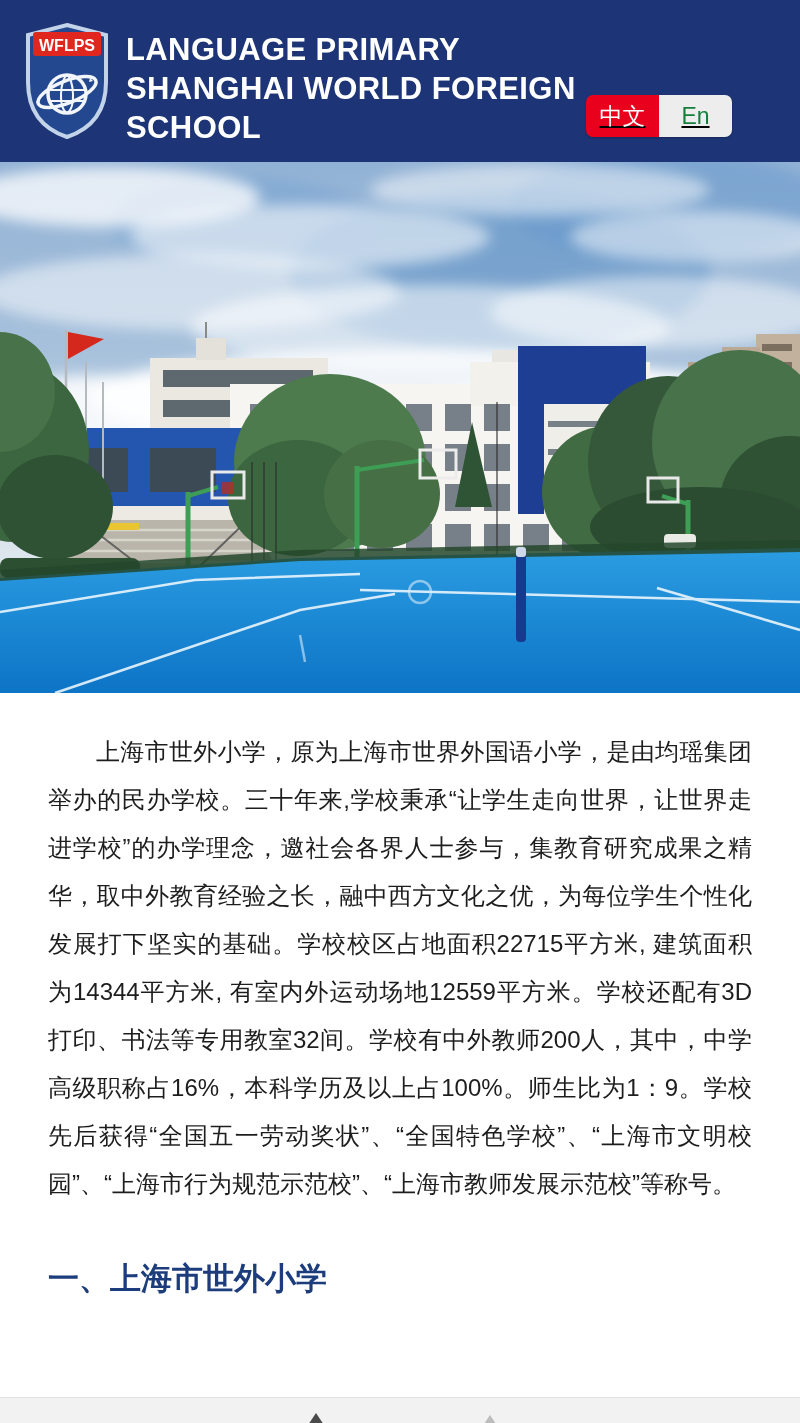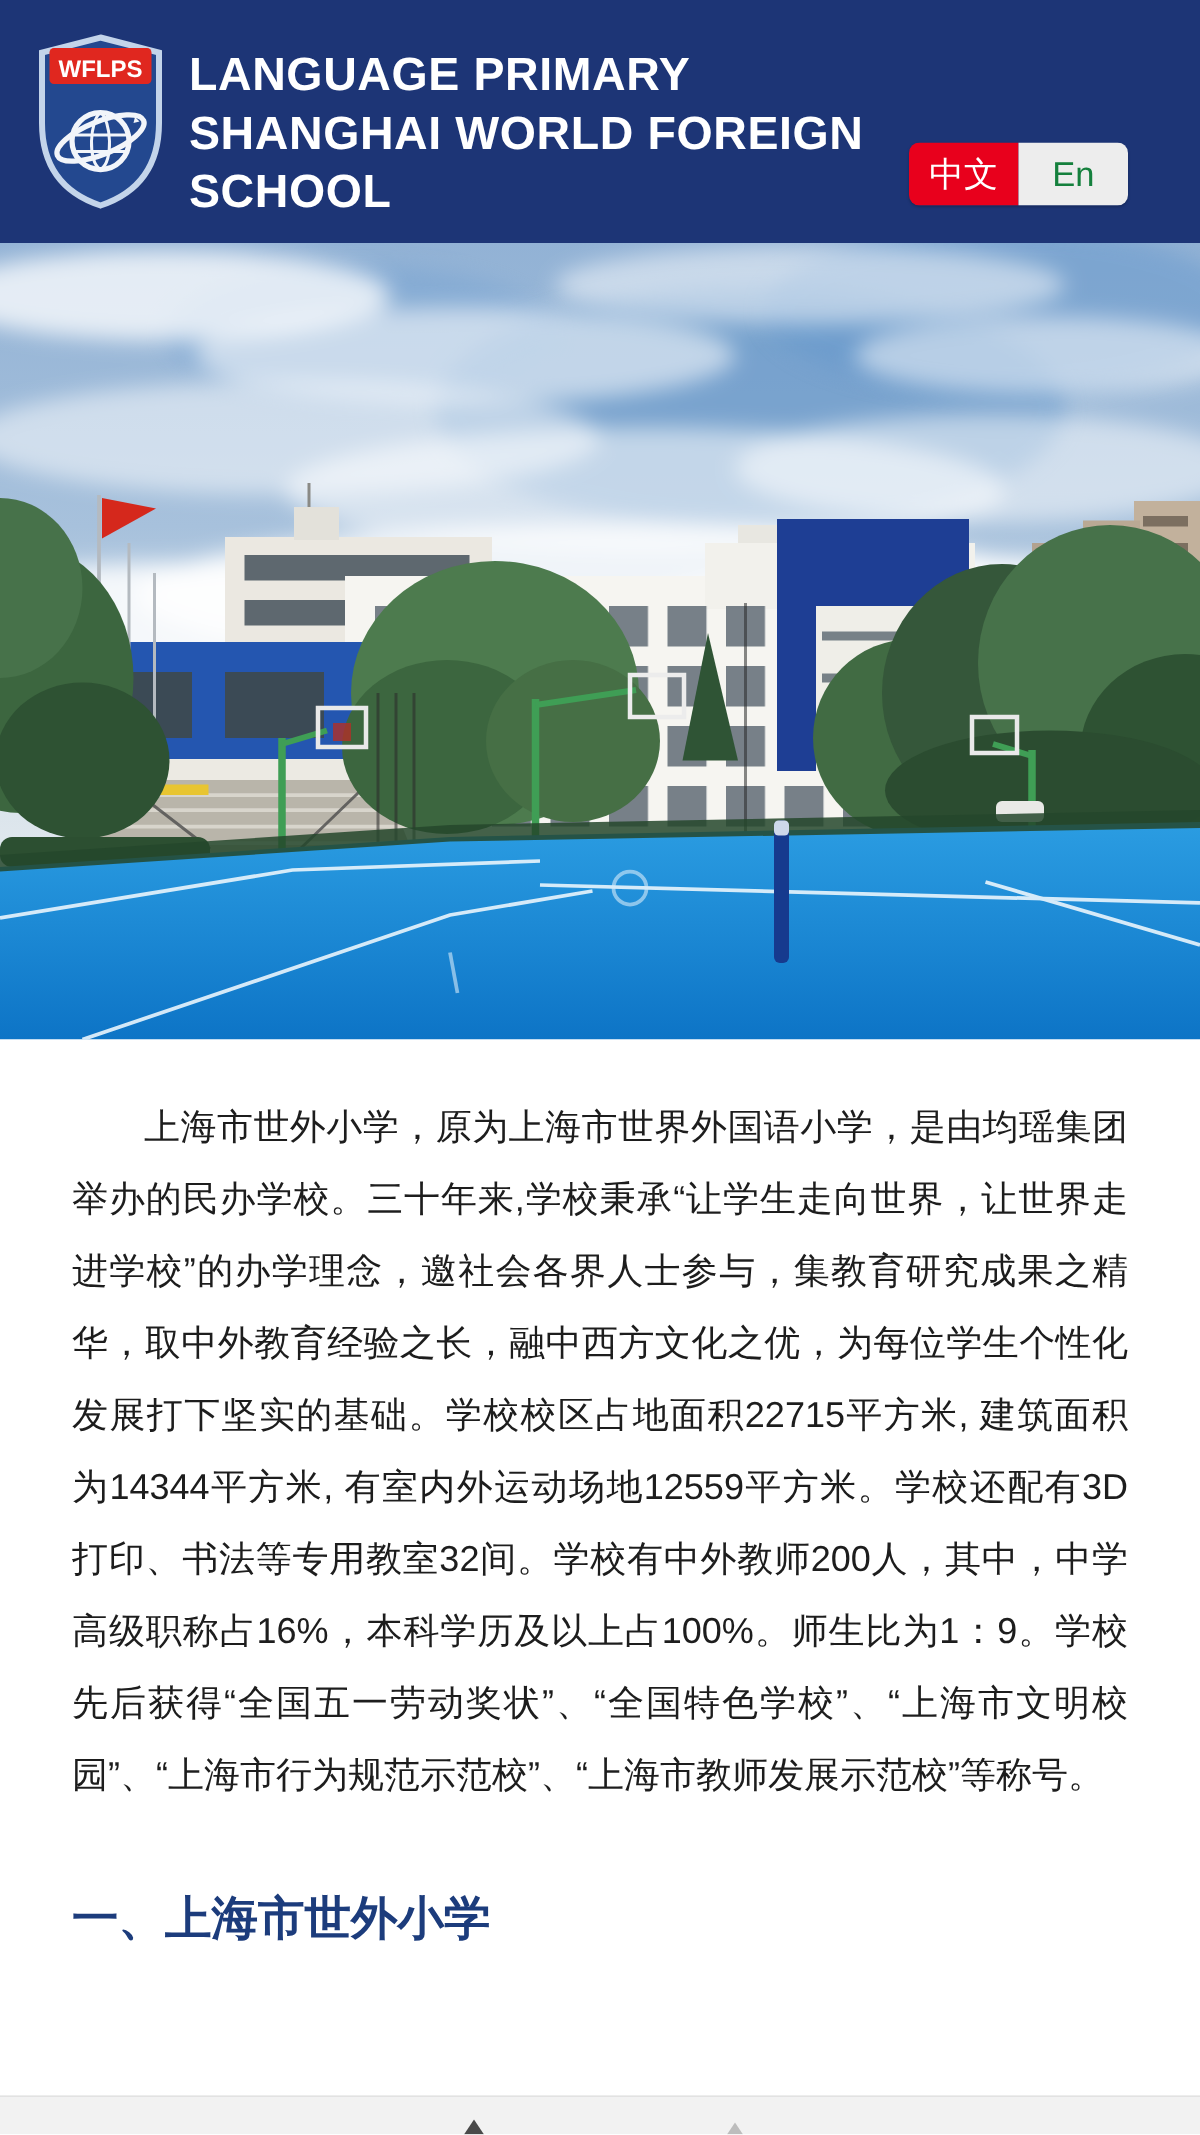--- a/index.html
+++ b/index.html
@@ -18,23 +18,24 @@
     padding:22px 54px 0 24px;
   }
   .logo-wrap { flex:0 0 auto; }
   .school-title {
     margin-left:16px; margin-top:8px;
     color:#ffffff; font-size:31px; font-weight:bold;
     line-height:39px; letter-spacing:0.4px;
   }
   .school-title span { display:block; }
   .lang-toggle {
-    position:absolute; right:48px; top:95px;
+    position:absolute; right:68px; top:95px;
     display:flex; height:42px; border-radius:7px; overflow:hidden;
     box-shadow:0 1px 2px rgba(0,0,0,0.25);
+    text-decoration:underline;
   }
   .lang-btn {
     border:none; width:73px; height:42px; font-size:23px;
     font-family:inherit; cursor:pointer; display:flex;
     align-items:center; justify-content:center;
   }
   .lang-zh { background:#e8001c; color:#ffffff; }
   .lang-en { background:#ededed; color:#15803d; }
 
   

